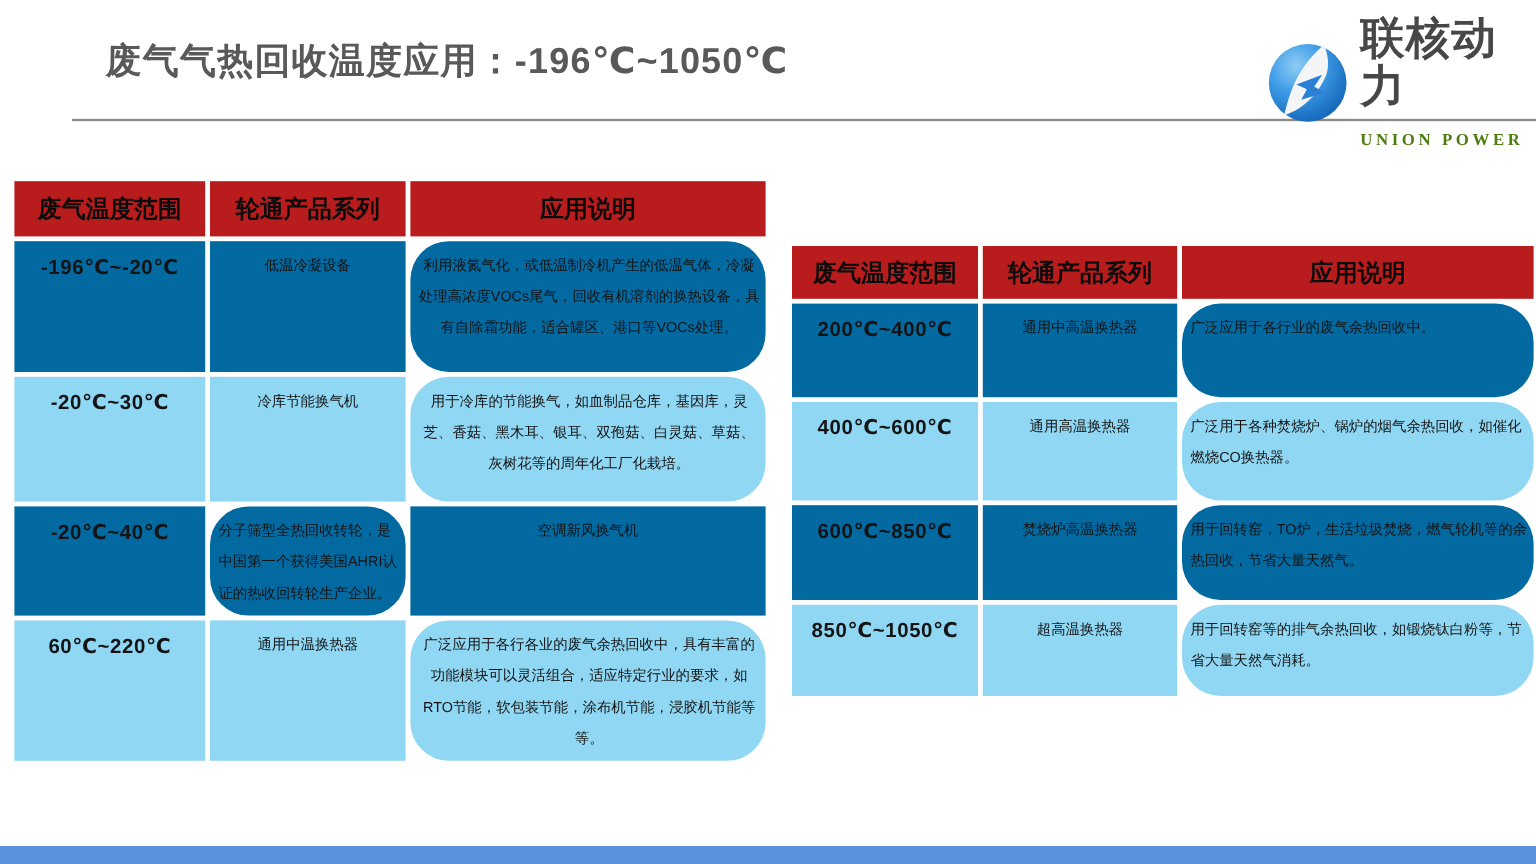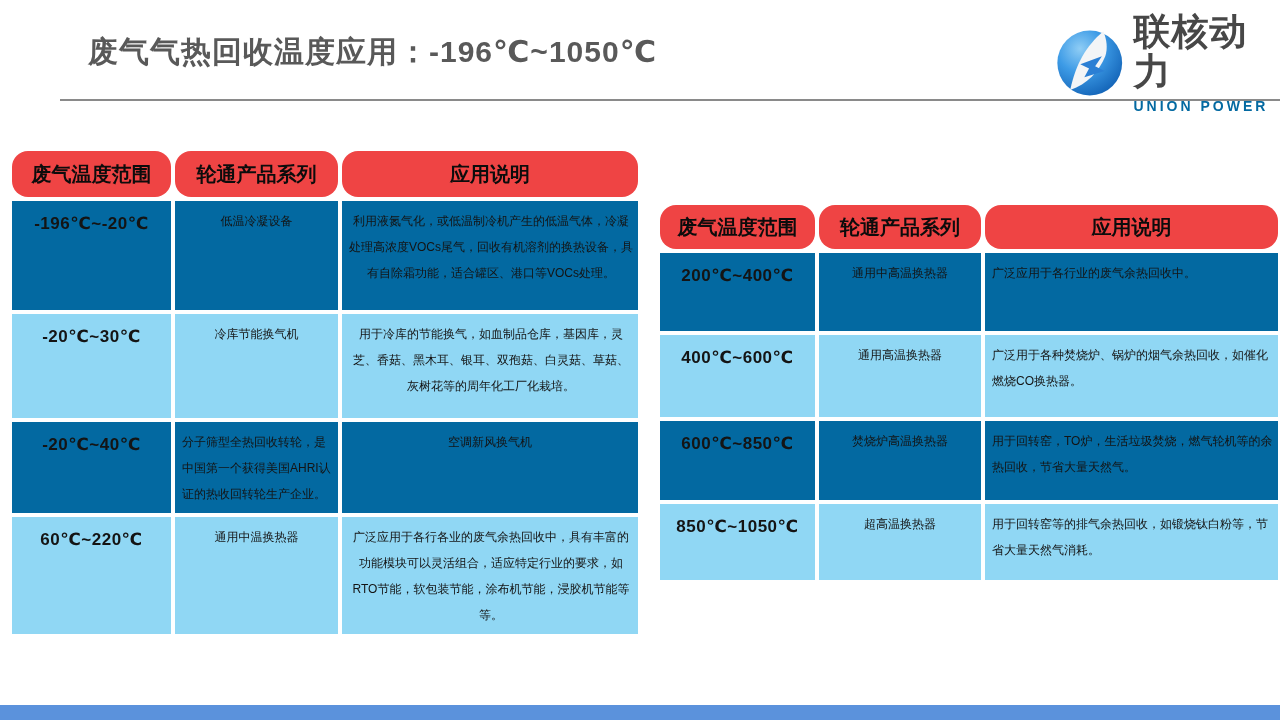--- a/index.html
+++ b/index.html
@@ -7,36 +7,36 @@
          font-family:"Liberation Sans","DejaVu Sans",sans-serif;color:#141414;}
 
   
   .title{position:absolute;left:88px;top:20px;font-size:30px;line-height:64px;
          color:#595959;letter-spacing:1px;white-space:nowrap;font-weight:bold;}
   .rule{position:absolute;left:60px;right:0;top:99px;height:2px;background:#8a8a8a;}
 
   .logo{position:absolute;left:1056px;top:12px;display:flex;align-items:center;gap:10px;}
   .logo-globe{width:70px;height:70px;display:block;}
   .logo-cn{font-size:37px;font-weight:800;color:#474747;line-height:40px;letter-spacing:1px;}
-  .logo-en{font-size:14px;font-weight:600;color:#0369a1;letter-spacing:3px;margin-top:6px;}
+  .logo-en{font-size:14px;font-weight:600;color:#4d7c0f;letter-spacing:3px;margin-top:18px;font-family:Liberation Serif, serif;}
 
   
   .tbl{position:absolute;display:grid;gap:4px;}
   .tbl-left{left:12px;top:151px;width:626px;
             grid-template-columns:159px 163px 296px;
             grid-template-rows:46px minmax(109px,auto) minmax(104px,auto) minmax(83px,auto) minmax(108px,auto);}
   .tbl-right{left:660px;top:205px;width:618px;
              grid-template-columns:155px 162px 293px;
              grid-template-rows:44px minmax(78px,auto) minmax(82px,auto) minmax(79px,auto) minmax(76px,auto);}
-  .hc{background:#ef4444;display:flex;align-items:center;justify-content:center;
-      font-size:20px;font-weight:700;color:#0c0c0c;border-radius:16px;}
+  .hc{background:#b91c1c;display:flex;align-items:center;justify-content:center;
+      font-size:20px;font-weight:700;color:#0c0c0c;}
   .c{box-sizing:border-box;padding-top:12px;font-size:12px;}
   .temp{font-weight:700;text-align:center;font-size:17px;letter-spacing:0.5px;}
   .prod{text-align:center;}
-  .desc{line-height:26px;padding:7px 5px 6px 7px;}
+  .desc{line-height:26px;padding:7px 5px 6px 7px;border-radius:32px;}
   .center{text-align:center;}
   .gray{background:#0369a1;}
   .blue{background:#90D7F4;}
 
   
   .footer-bar{position:absolute;left:0;right:0;bottom:0;height:15px;background:#5B92DC;}
 </style>
 </head>
 <body>
 

